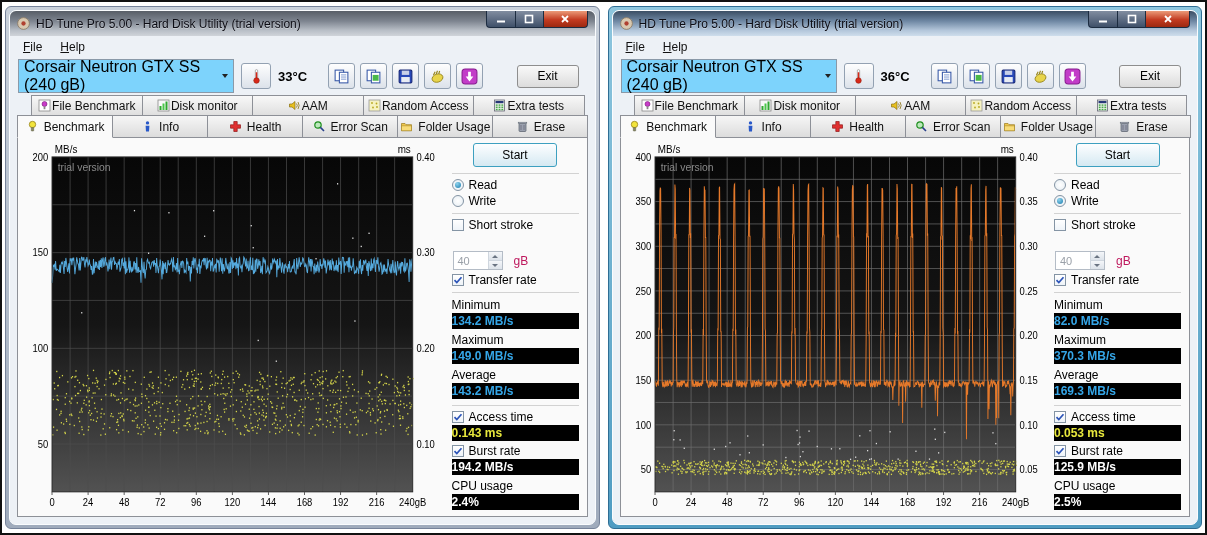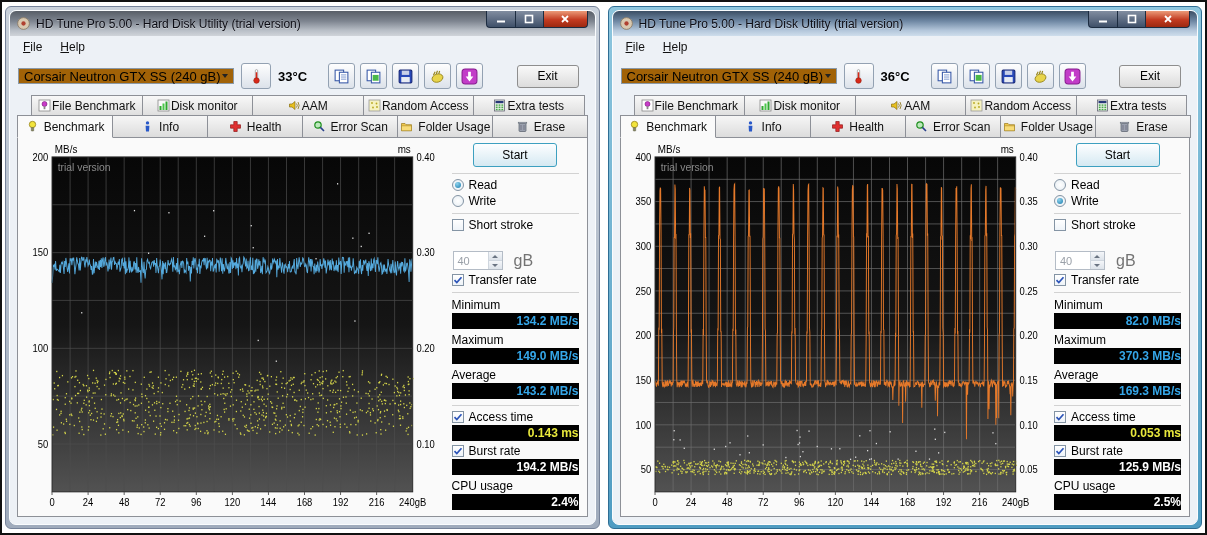--- a/index.html
+++ b/index.html
@@ -21,22 +21,22 @@
   .wb{width:29px;height:17px;display:flex;align-items:center;justify-content:center;box-sizing:border-box;
       border:1px solid #1c2c40;border-top:none;cursor:default}
   .wb.min{border-radius:0 0 0 4px;border-right:none;background:linear-gradient(#818da0,#3f5069)}
   .wb.max{background:linear-gradient(#818da0,#3f5069)}
   .wb.close{width:44px;border-left:none;border-radius:0 0 4px 0;background:linear-gradient(#eb9a78,#c23a20 55%,#9c2810)}
   .wb svg{width:10px;height:10px}
   
   .menubar{flex:0 0 22px;display:flex;align-items:center;padding:0 4px;font-size:12px;color:#111}
   .menu-item{padding:2px 9px}
   .toolbar{flex:0 0 36px;display:flex;align-items:center;padding:0 8px;gap:7px}
-  .combo{width:216px;height:16px;box-sizing:border-box;background:#a16207;border:1px solid #8a99a8;
-         display:flex;align-items:center;justify-content:space-between;font-size:13px;padding:0 5px}
+  .combo{width:216px;height:34px;box-sizing:border-box;background:#7dd3fc;border:1px solid #8a99a8;
+         display:flex;align-items:center;justify-content:space-between;font-size:16px;padding:0 5px}
   .combo-arrow{width:0;height:0;border-left:3.5px solid transparent;border-right:3.5px solid transparent;
                border-top:4px solid #222}
   .tool-btn{height:26px;box-sizing:border-box;background:linear-gradient(#fefefe,#dce2ea);
             border:1px solid #93a1b2;border-radius:3px;display:flex;align-items:center;justify-content:center;padding:0}
   .temp-btn{width:30px}
   .tool-btn svg{width:17px;height:17px}
   .temp{font-size:13px;font-weight:700;color:#000}
   .tool-group{margin-left:14px;display:flex;gap:5px}
   .tool-group .tool-btn{width:27px}
   .exit-btn{margin-left:auto;margin-right:8px;width:62px;height:23px;font-size:12px;color:#000;
@@ -76,23 +76,23 @@
   .spin-row{display:flex;align-items:center;gap:11px;margin:18px 0 2px 1px}
   .spinner{width:50px;height:19px;box-sizing:border-box;border:1px solid #b4bcc6;background:#fff;display:flex}
   .spin-val{flex:1;font-size:11px;color:#9aa0a8;padding:3px 0 0 4px}
   .spin-btns{flex:0 0 13px;display:flex;flex-direction:column;border-left:1px solid #cfd6de}
   .spin-btns i{flex:1;background:linear-gradient(#f4f6f9,#dde3ea);position:relative}
   .spin-btns i.up{border-bottom:1px solid #cfd6de}
   .spin-btns i::after{content:'';position:absolute;left:3px;border-left:3px solid transparent;
                       border-right:3px solid transparent}
   .spin-btns i.up::after{top:2.5px;border-bottom:3.5px solid #6a7482}
   .spin-btns i.dn::after{top:3px;border-top:3.5px solid #6a7482}
-  .unit{font-size:16px;color:#737373}
+  .unit{font-size:12px;color:#be185d}
   .stat-label{font-size:12px;color:#000;margin:2px 0 1px}
-  .stat-box{height:16px;line-height:16px;background:#000;text-align:right;font-size:12px;font-weight:700;
+  .stat-box{height:16px;line-height:16px;background:#000;text-align:left;font-size:12px;font-weight:700;
             margin:0 0 2px}
   .v-blue{color:var(--value-blue,#35a6e8)} .v-yellow{color:var(--value-yellow,#e8e83c)} .v-white{color:#fff}
 </style>
 </head>
 <body>
 
   <div class="window inactive">
     <div class="win-body">
       <div class="titlebar">
         <span class="app-icon">

